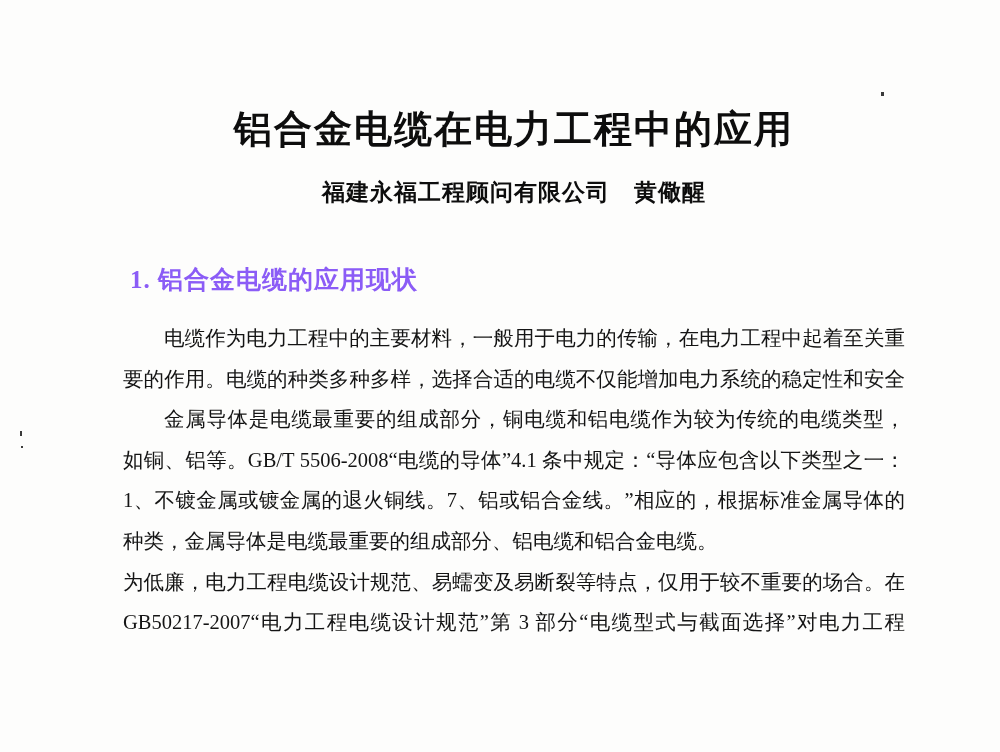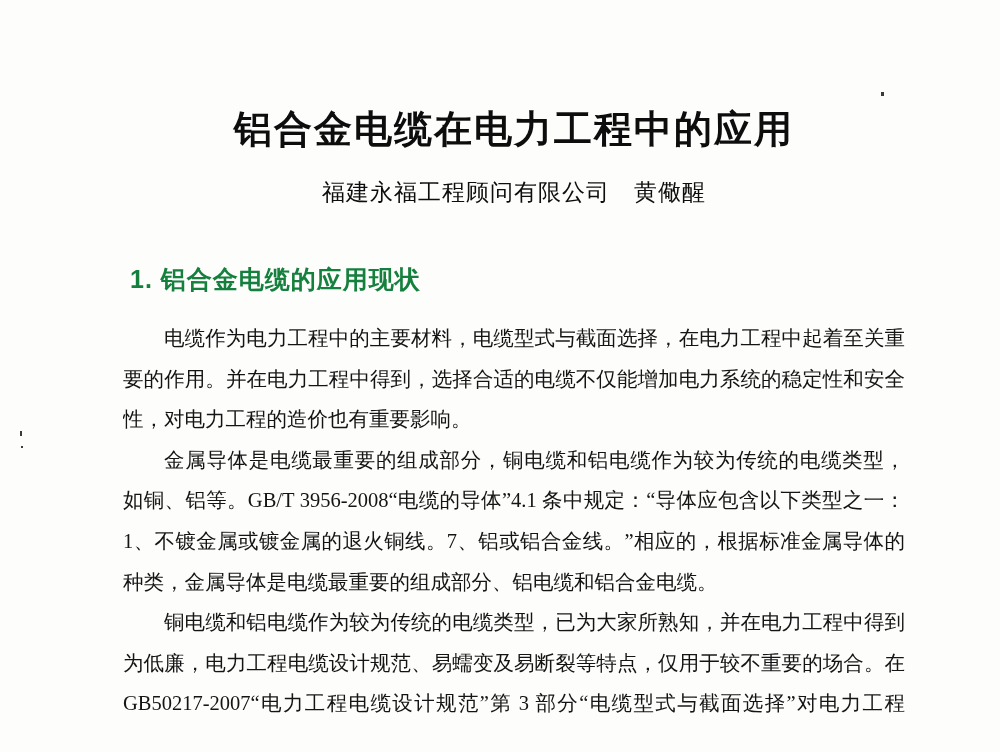--- a/index.html
+++ b/index.html
@@ -34,35 +34,35 @@
     color: #0d0d0d;
     white-space: nowrap;
   }
   .doc-byline {
     position: absolute;
     left: 123px;
     width: 782px;
     top: 177px;
     text-align: center;
     font-family: "Liberation Sans", sans-serif;
-    font-weight: 400;
+    font-weight: 700;
     font-size: 23px;
     letter-spacing: 1px;
     color: #0d0d0d;
     white-space: nowrap;
   }
   .section-heading {
     position: absolute;
     left: 130px;
     top: 263px;
-    font-family: Liberation Sans, sans-serif;
+    font-family: Liberation Serif, serif;
     font-weight: 700;
     font-size: 25px;
     letter-spacing: 1px;
-    color: #15803d;
+    color: #8b5cf6;
     white-space: nowrap;
   }
   .body-text {
     position: absolute;
     left: 123px;
     top: 318px;
     width: 782px;
     font-size: 20.5px;
     color: #141414;
   }
@@ -94,28 +94,26 @@
 
 <div class="page">
 
   <div class="doc-title">铝合金电缆在电力工程中的应用</div>
 
   <div class="doc-byline">福建永福工程顾问有限公司　黄儆醒</div>
 
   <div class="section-heading">1. 铝合金电缆的应用现状</div>
 
   <div class="body-text">
-    <div class="line indent">电缆作为电力工程中的主要材料，电缆型式与截面选择，在电力工程中起着至关重</div>
-    <div class="line">要的作用。并在电力工程中得到，选择合适的电缆不仅能增加电力系统的稳定性和安全</div>
-    <div class="line short">性，对电力工程的造价也有重要影响。</div>
+    <div class="line indent">电缆作为电力工程中的主要材料，一般用于电力的传输，在电力工程中起着至关重</div>
+    <div class="line">要的作用。电缆的种类多种多样，选择合适的电缆不仅能增加电力系统的稳定性和安全</div>
     <div class="line indent">金属导体是电缆最重要的组成部分，铜电缆和铝电缆作为较为传统的电缆类型，</div>
-    <div class="line">如铜、铝等。GB/T 3956-2008“电缆的导体”4.1 条中规定：“导体应包含以下类型之一：</div>
+    <div class="line">如铜、铝等。GB/T 5506-2008“电缆的导体”4.1 条中规定：“导体应包含以下类型之一：</div>
     <div class="line">1、不镀金属或镀金属的退火铜线。7、铝或铝合金线。”相应的，根据标准金属导体的</div>
     <div class="line short">种类，金属导体是电缆最重要的组成部分、铝电缆和铝合金电缆。</div>
-    <div class="line indent">铜电缆和铝电缆作为较为传统的电缆类型，已为大家所熟知，并在电力工程中得到</div>
     <div class="line">为低廉，电力工程电缆设计规范、易蠕变及易断裂等特点，仅用于较不重要的场合。在</div>
     <div class="line">GB50217-2007“电力工程电缆设计规范”第 3 部分“电缆型式与截面选择”对电力工程</div>
   </div>
 
   <div class="speck speck-a"></div>
   <div class="speck speck-b"></div>
   <div class="speck speck-c"></div>
 
 </div>
 

